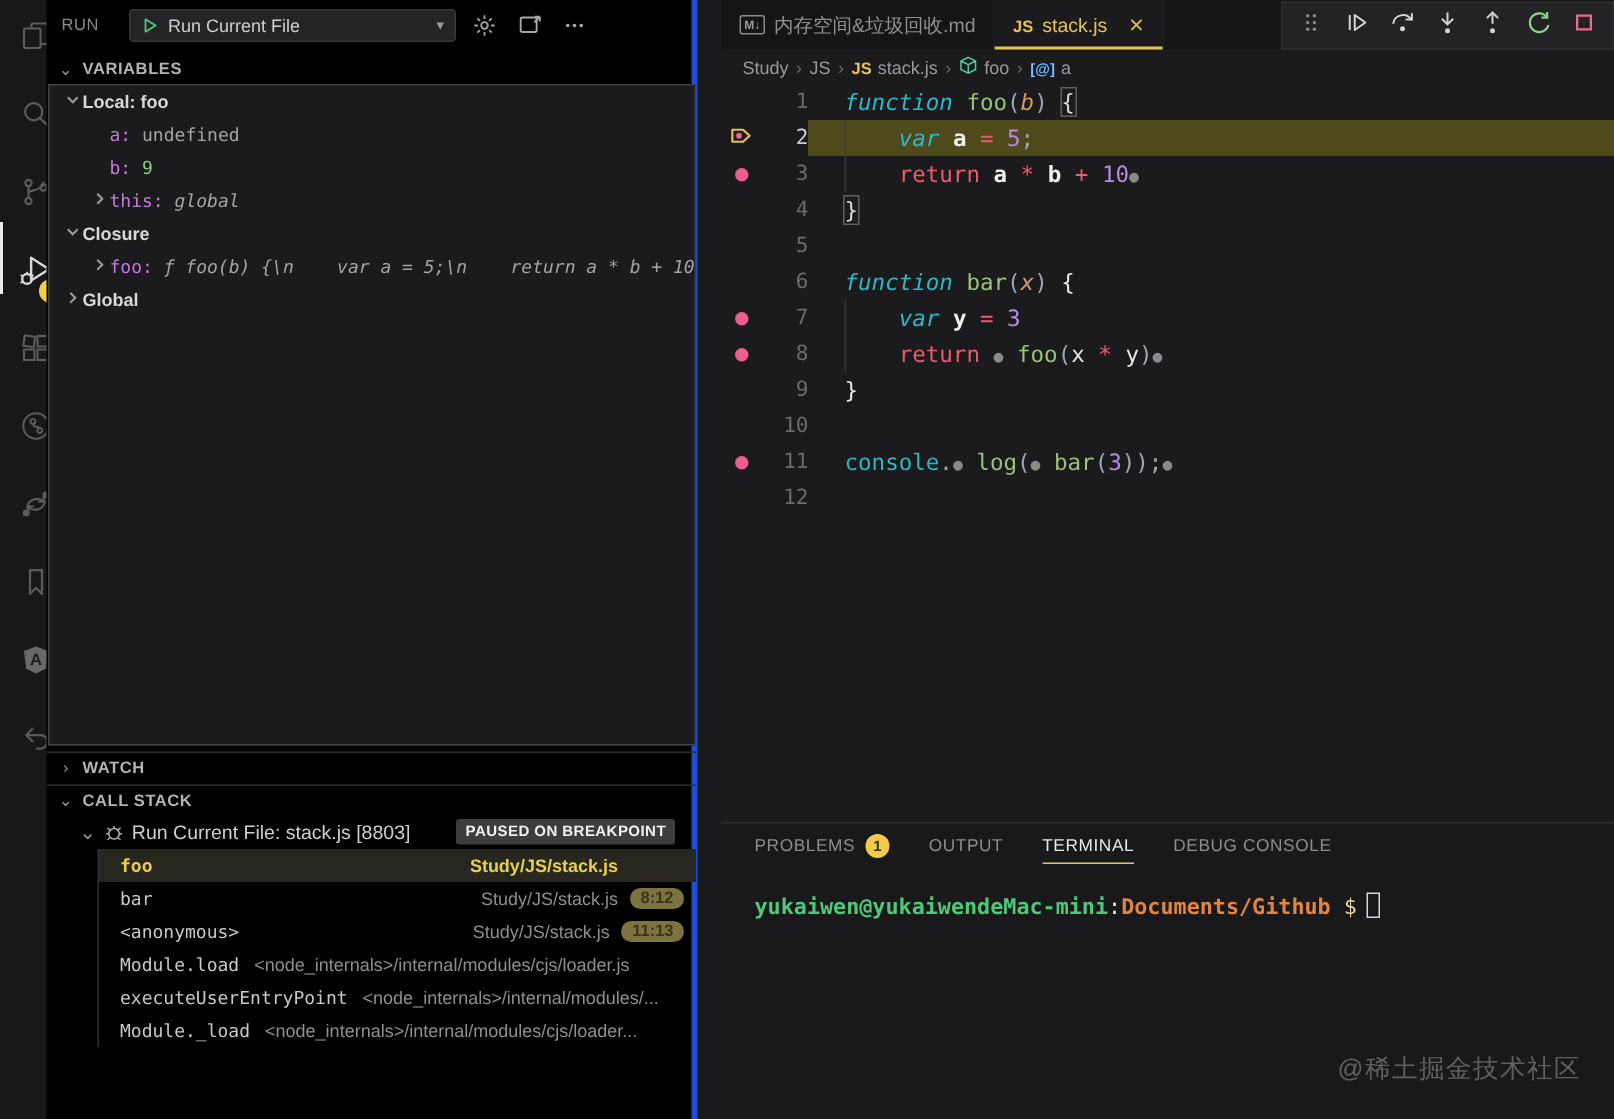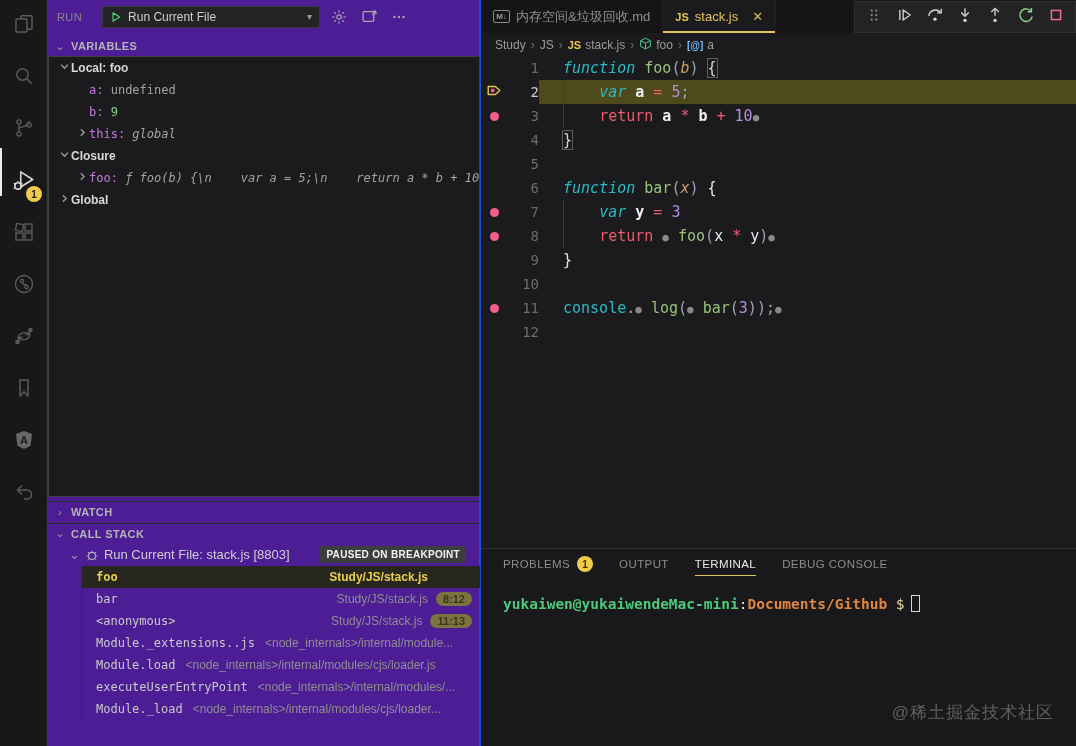--- a/index.html
+++ b/index.html
@@ -12,22 +12,22 @@
   .act-item { position:relative; width:47px; height:52px; display:flex;
     align-items:center; justify-content:center; cursor:pointer; }
   .act-item svg { opacity:.62; }
   .act-item.active svg { opacity:1; }
   .act-indicator { position:absolute; left:0; top:148px; width:2px; height:48px; background:#ececec; }
   .act-badge { position:absolute; right:5px; bottom:6px; min-width:16px; height:16px;
     background:#f2ca4c; color:#252525; border-radius:9px; font-size:10px; font-weight:bold;
     display:flex; align-items:center; justify-content:center; padding:0 3px; }
 
   
-  #sidebar { position:absolute; left:47px; top:0; width:434px; height:746px;
-    background:#4c1d95; border-right:2px solid #1d4ed8; font-size:12px; color:#c5c5c5; }
+  #sidebar { position:absolute; left:31px; top:0; width:434px; height:746px;
+    background:#000000; border-right:4px solid #1d4ed8; font-size:12px; color:#c5c5c5; }
   #run-row { height:33px; display:flex; align-items:center; padding:0 10px; gap:8px; }
   #run-title { color:#8a8a8a; font-size:11px; letter-spacing:.4px; }
   #run-dropdown { margin-left:12px; flex:0 0 218px; height:22px; background:#242427;
     border:1px solid #39393c; border-radius:3px; display:flex; align-items:center;
     gap:6px; padding:0 7px; cursor:pointer; }
   #run-dropdown .lbl { flex:1; color:#cfcfcf; font-size:12px; }
   .chev { color:#9a9a9a; font-size:10px; }
   .hdr-ico { width:22px; height:22px; display:flex; align-items:center; justify-content:center; cursor:pointer; }
 
   .sect-hdr { height:20px; display:flex; align-items:center; gap:4px; padding-left:6px;
@@ -306,24 +306,20 @@
           <span class="fname">bar</span>
           <span class="fsrc">Study/JS/stack.js</span>
           <span class="fbadge dim">8:12</span>
         </div>
         <div class="frame">
           <span class="fname">&lt;anonymous&gt;</span>
           <span class="fsrc">Study/JS/stack.js</span>
           <span class="fbadge dim">11:13</span>
         </div>
         <div class="frame">
-          <span class="fname">Module._extensions..js</span>
-          <span class="fsrc inline">&lt;node_internals&gt;/internal/module...</span>
-        </div>
-        <div class="frame">
           <span class="fname">Module.load</span>
           <span class="fsrc inline">&lt;node_internals&gt;/internal/modules/cjs/loader.js</span>
         </div>
         <div class="frame">
           <span class="fname">executeUserEntryPoint</span>
           <span class="fsrc inline">&lt;node_internals&gt;/internal/modules/...</span>
         </div>
         <div class="frame">
           <span class="fname">Module._load</span>
           <span class="fsrc inline">&lt;node_internals&gt;/internal/modules/cjs/loader...</span>

